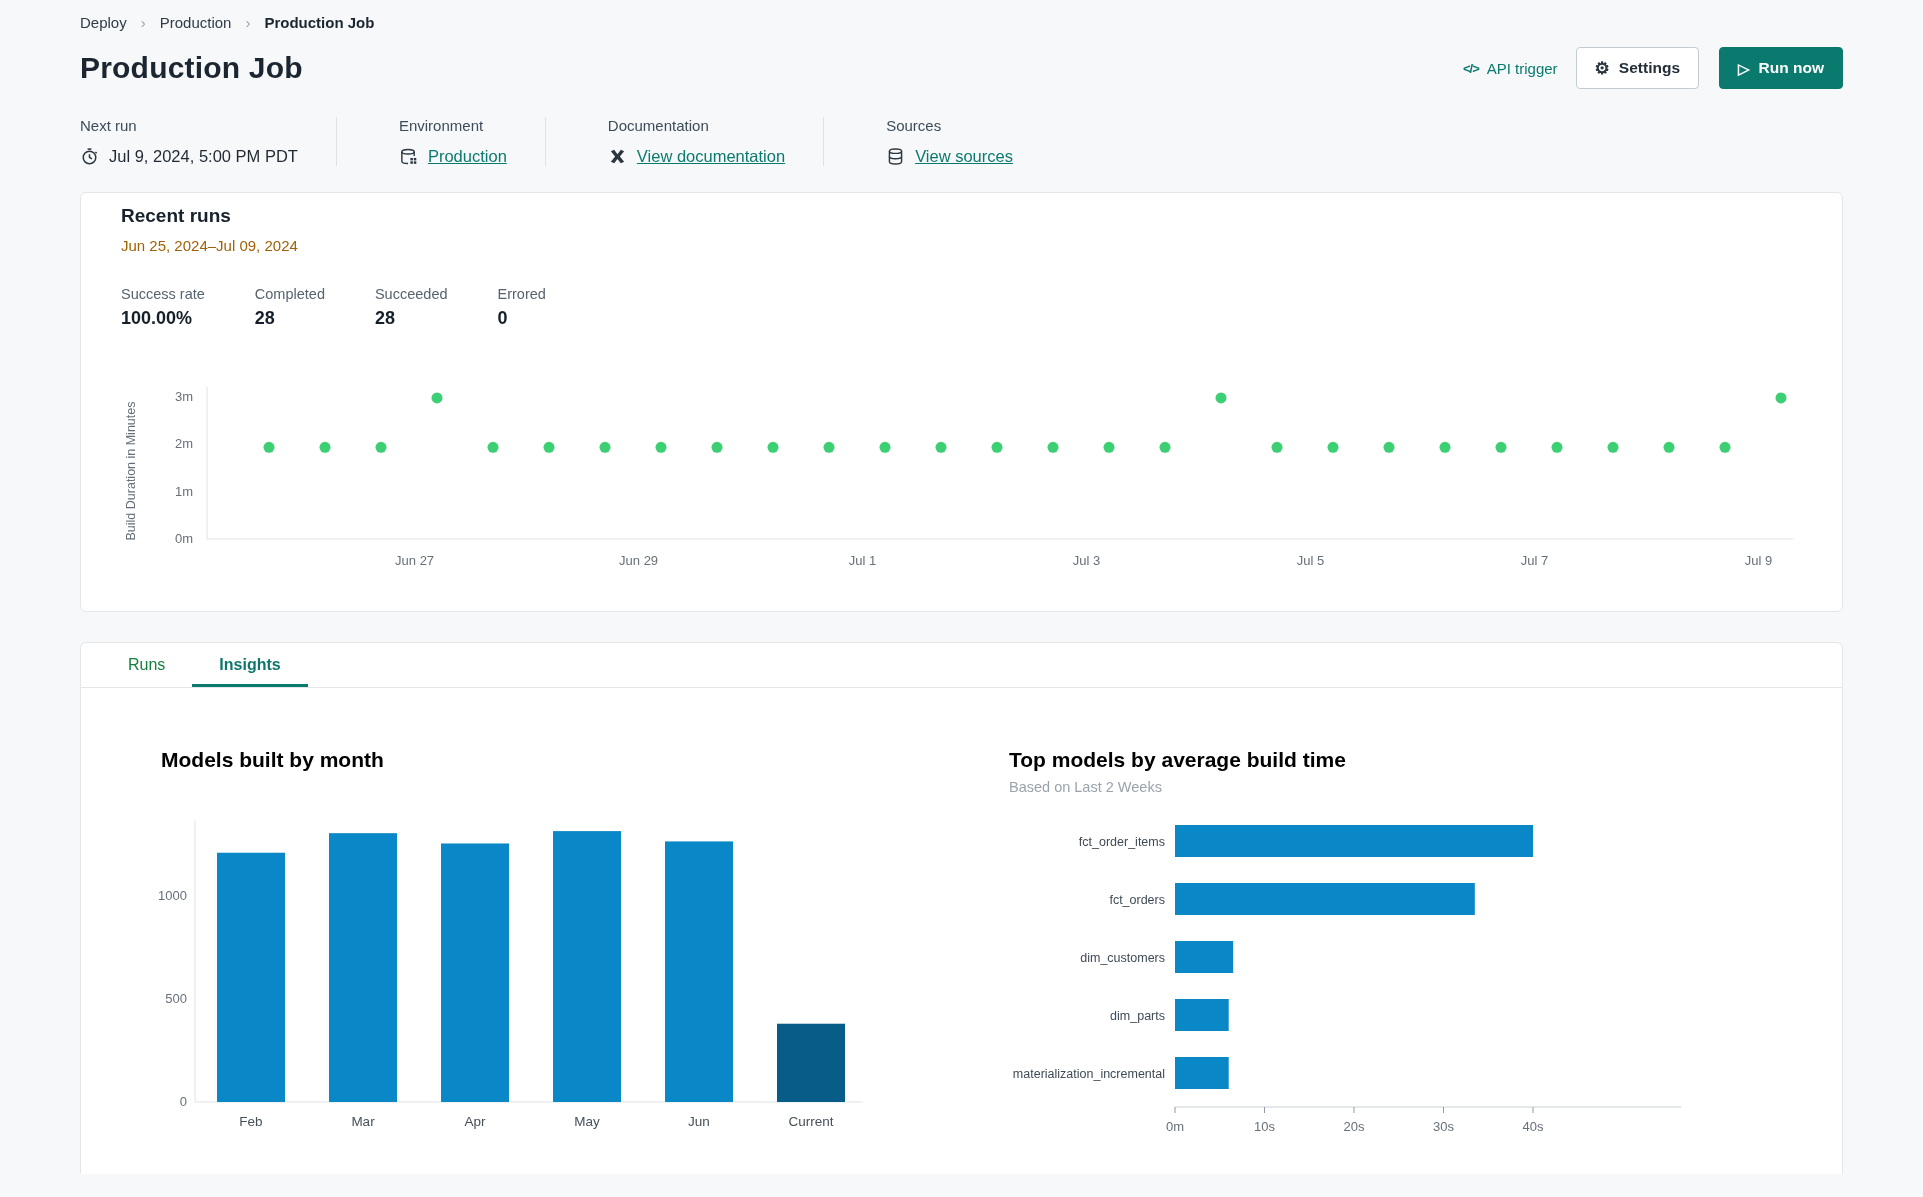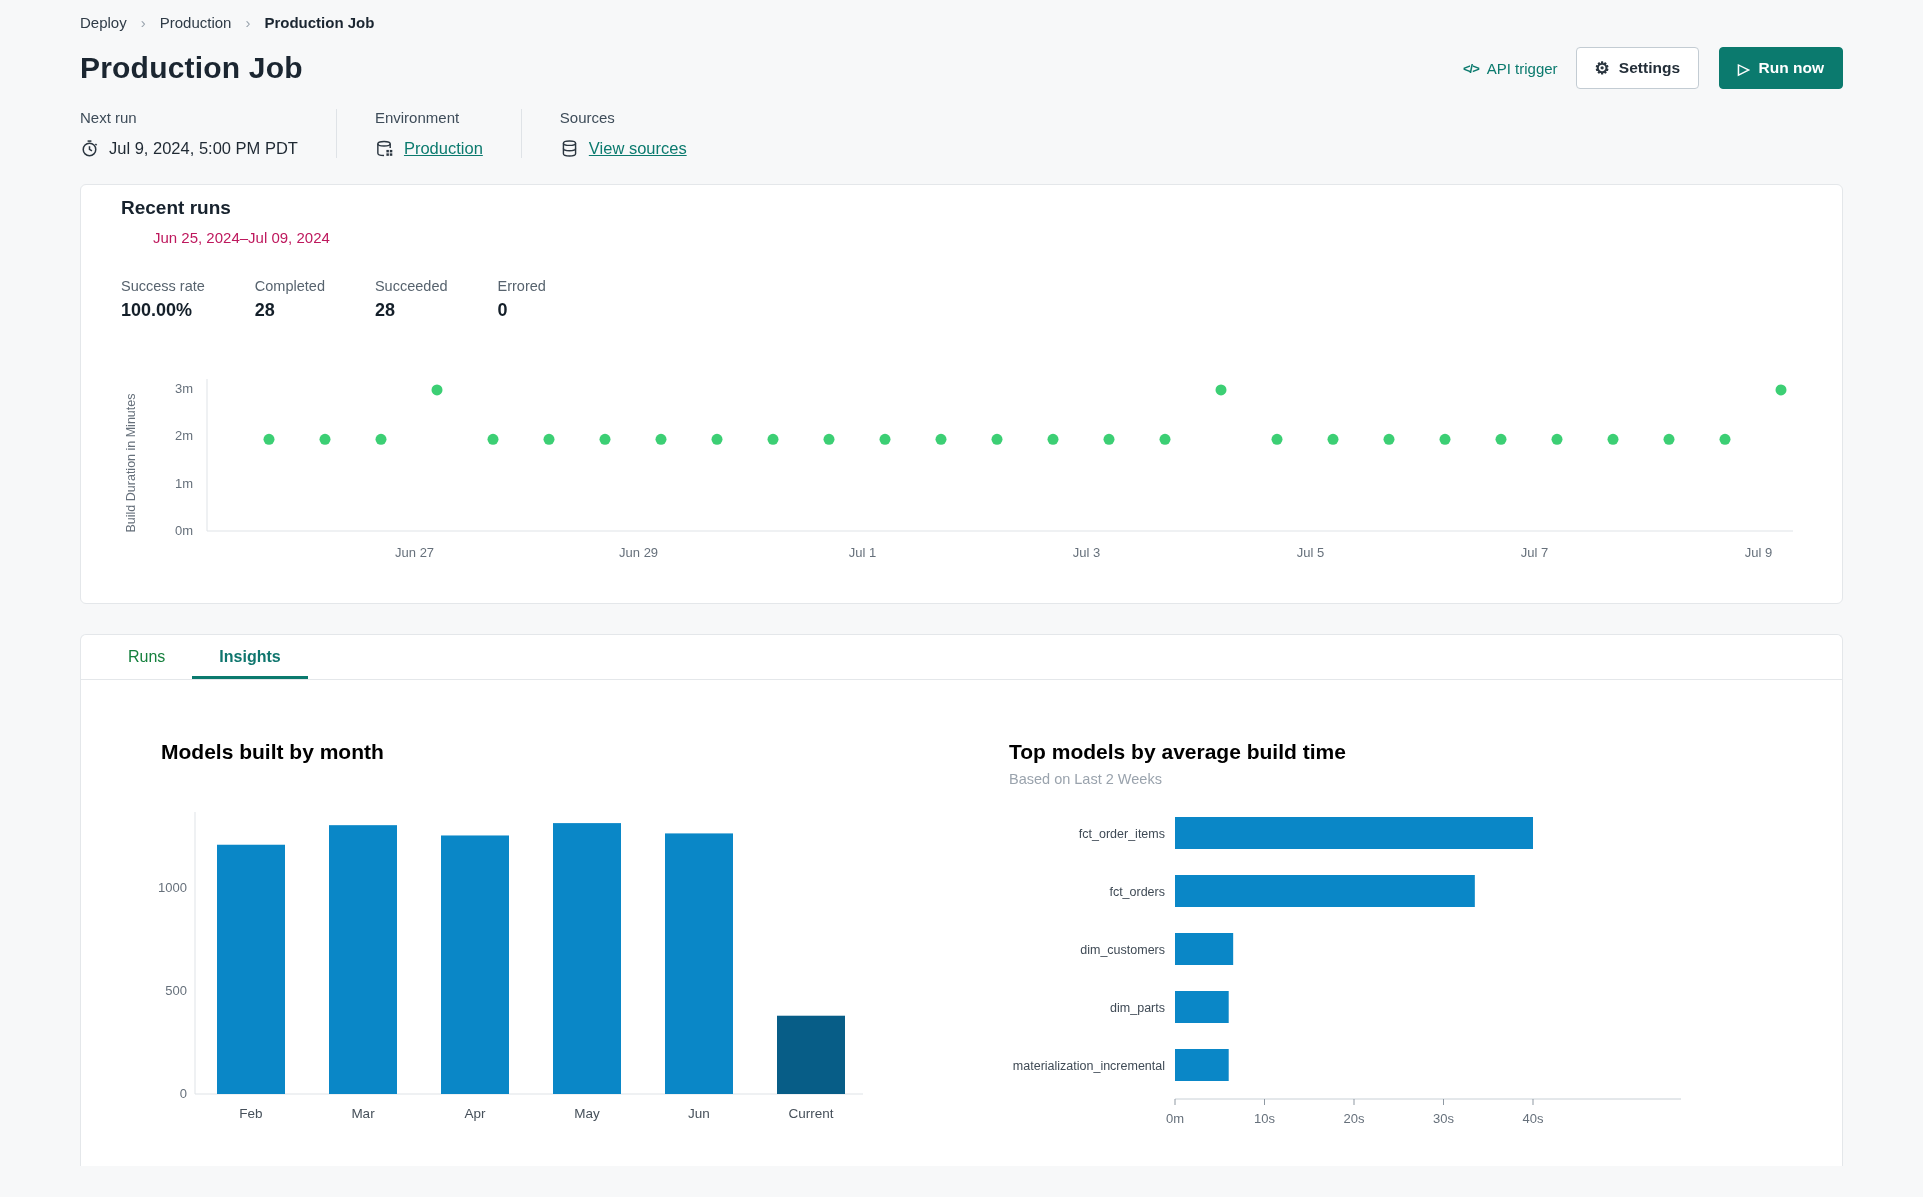--- a/index.html
+++ b/index.html
@@ -24,33 +24,33 @@
   .api-trigger { display:flex; align-items:center; gap:8px; color:#0b7a6e; font-size:15px; cursor:pointer; }
   .api-trigger .code-glyph { font-weight:700; font-size:13px; letter-spacing:-1px; }
   .btn { display:flex; align-items:center; gap:9px; height:42px; padding:0 18px; border-radius:4px;
          font-size:15.5px; font-weight:600; cursor:pointer; }
   .btn-secondary { background:#ffffff; border:1px solid #c3ccd3; color:#232e38; }
   .btn-primary { background:#0b7a6e; border:1px solid #0b7a6e; color:#ffffff; margin-left:2px; }
   .gear-glyph { font-size:17px; line-height:1; color:#2b3640; }
   .play-glyph { font-size:15px; line-height:1; color:#ffffff; }
 
   
-  .meta-row { display:flex; margin-top:20px; }
+  .meta-row { display:flex; margin-top:28px;gap:24px; }
   .meta-col { padding-right:38px; margin-right:38px; border-right:1px solid #dfe3e7; }
   .meta-col:last-child { border-right:none; }
   .meta-label { font-size:15px; color:#3e4c59; }
   .meta-value { display:flex; align-items:center; gap:10px; margin-top:13px; font-size:16.5px; color:#1f2933; }
   .meta-link { color:#0b7a6e; text-decoration:underline; font-weight:500; cursor:pointer; }
   .meta-icon { display:inline-flex; width:19px; height:19px; }
 
   
   .card { background:#ffffff; border:1px solid #e4e7ea; border-radius:6px; }
   .recent-runs-card { margin-top:26px; padding:12px 40px 24px 40px; }
   .card-title { font-size:19px; font-weight:700; color:#17222d; }
-  .date-range { margin-top:10px; font-size:15px; color:#be185d;margin-left:32px; }
+  .date-range { margin-top:10px; font-size:15px; color:#a16207; }
   .stats-row { display:flex; gap:50px; margin-top:32px; }
   .stat-label { font-size:14.5px; color:#57636e; }
   .stat-value { margin-top:6px; font-size:18px; font-weight:700; color:#141f29; }
 
   
   .tabs-card { margin-top:30px; min-height:532px; border-bottom:none; border-radius:6px 6px 0 0; }
   .tabs-row { display:flex; align-items:stretch; border-bottom:1px solid #e4e7ea; padding-left:20px; }
   .tab { padding:13px 27px 10px 27px; font-size:16px; color:#15803d; cursor:pointer;
          border-bottom:3px solid transparent; }
   .tab.active { color:#0f766e; font-weight:700; border-bottom-color:#0b7a6e; }
@@ -127,20 +127,31 @@
           </g>
               <g fill="#2b3640">
             <rect x="12" y="11.5" width="2.6" height="2.6"></rect>
                 <rect x="15.6" y="11.5" width="2.6" height="2.6"></rect>
             <rect x="12" y="15.1" width="2.6" height="2.6"></rect>
                 <rect x="15.6" y="15.1" width="2.6" height="2.6"></rect>
           </g>
             </svg>
         </span>
         <span class="meta-link">Production</span>
+      </div>
+    </div>
+    <div class="meta-col">
+      <div class="meta-label">Documentation</div>
+      <div class="meta-value">
+        <span class="meta-icon">
+          <svg viewBox="0 0 20 20" width="19" height="19">
+            <path d="M3 4.5 L6.5 3 L10 7.5 L13.5 3 L17 4.5 L12.5 10 L17 15.5 L13.5 17 L10 12.5 L6.5 17 L3 15.5 L7.5 10 Z" fill="#2b3640"></path>
+          </svg>
+        </span>
+        <span class="meta-link">View documentation</span>
       </div>
     </div>
     <div class="meta-col">
       <div class="meta-label">Sources</div>
       <div class="meta-value">
         <span class="meta-icon">
           <svg viewBox="0 0 20 20" width="19" height="19">
               <g fill="none" stroke="#2b3640" stroke-width="1.5">
             <ellipse cx="10" cy="4.4" rx="6.4" ry="2.3"></ellipse>
             <path d="M3.6 4.4v11.2c0 1.3 2.9 2.3 6.4 2.3s6.4-1 6.4-2.3V4.4"></path>

